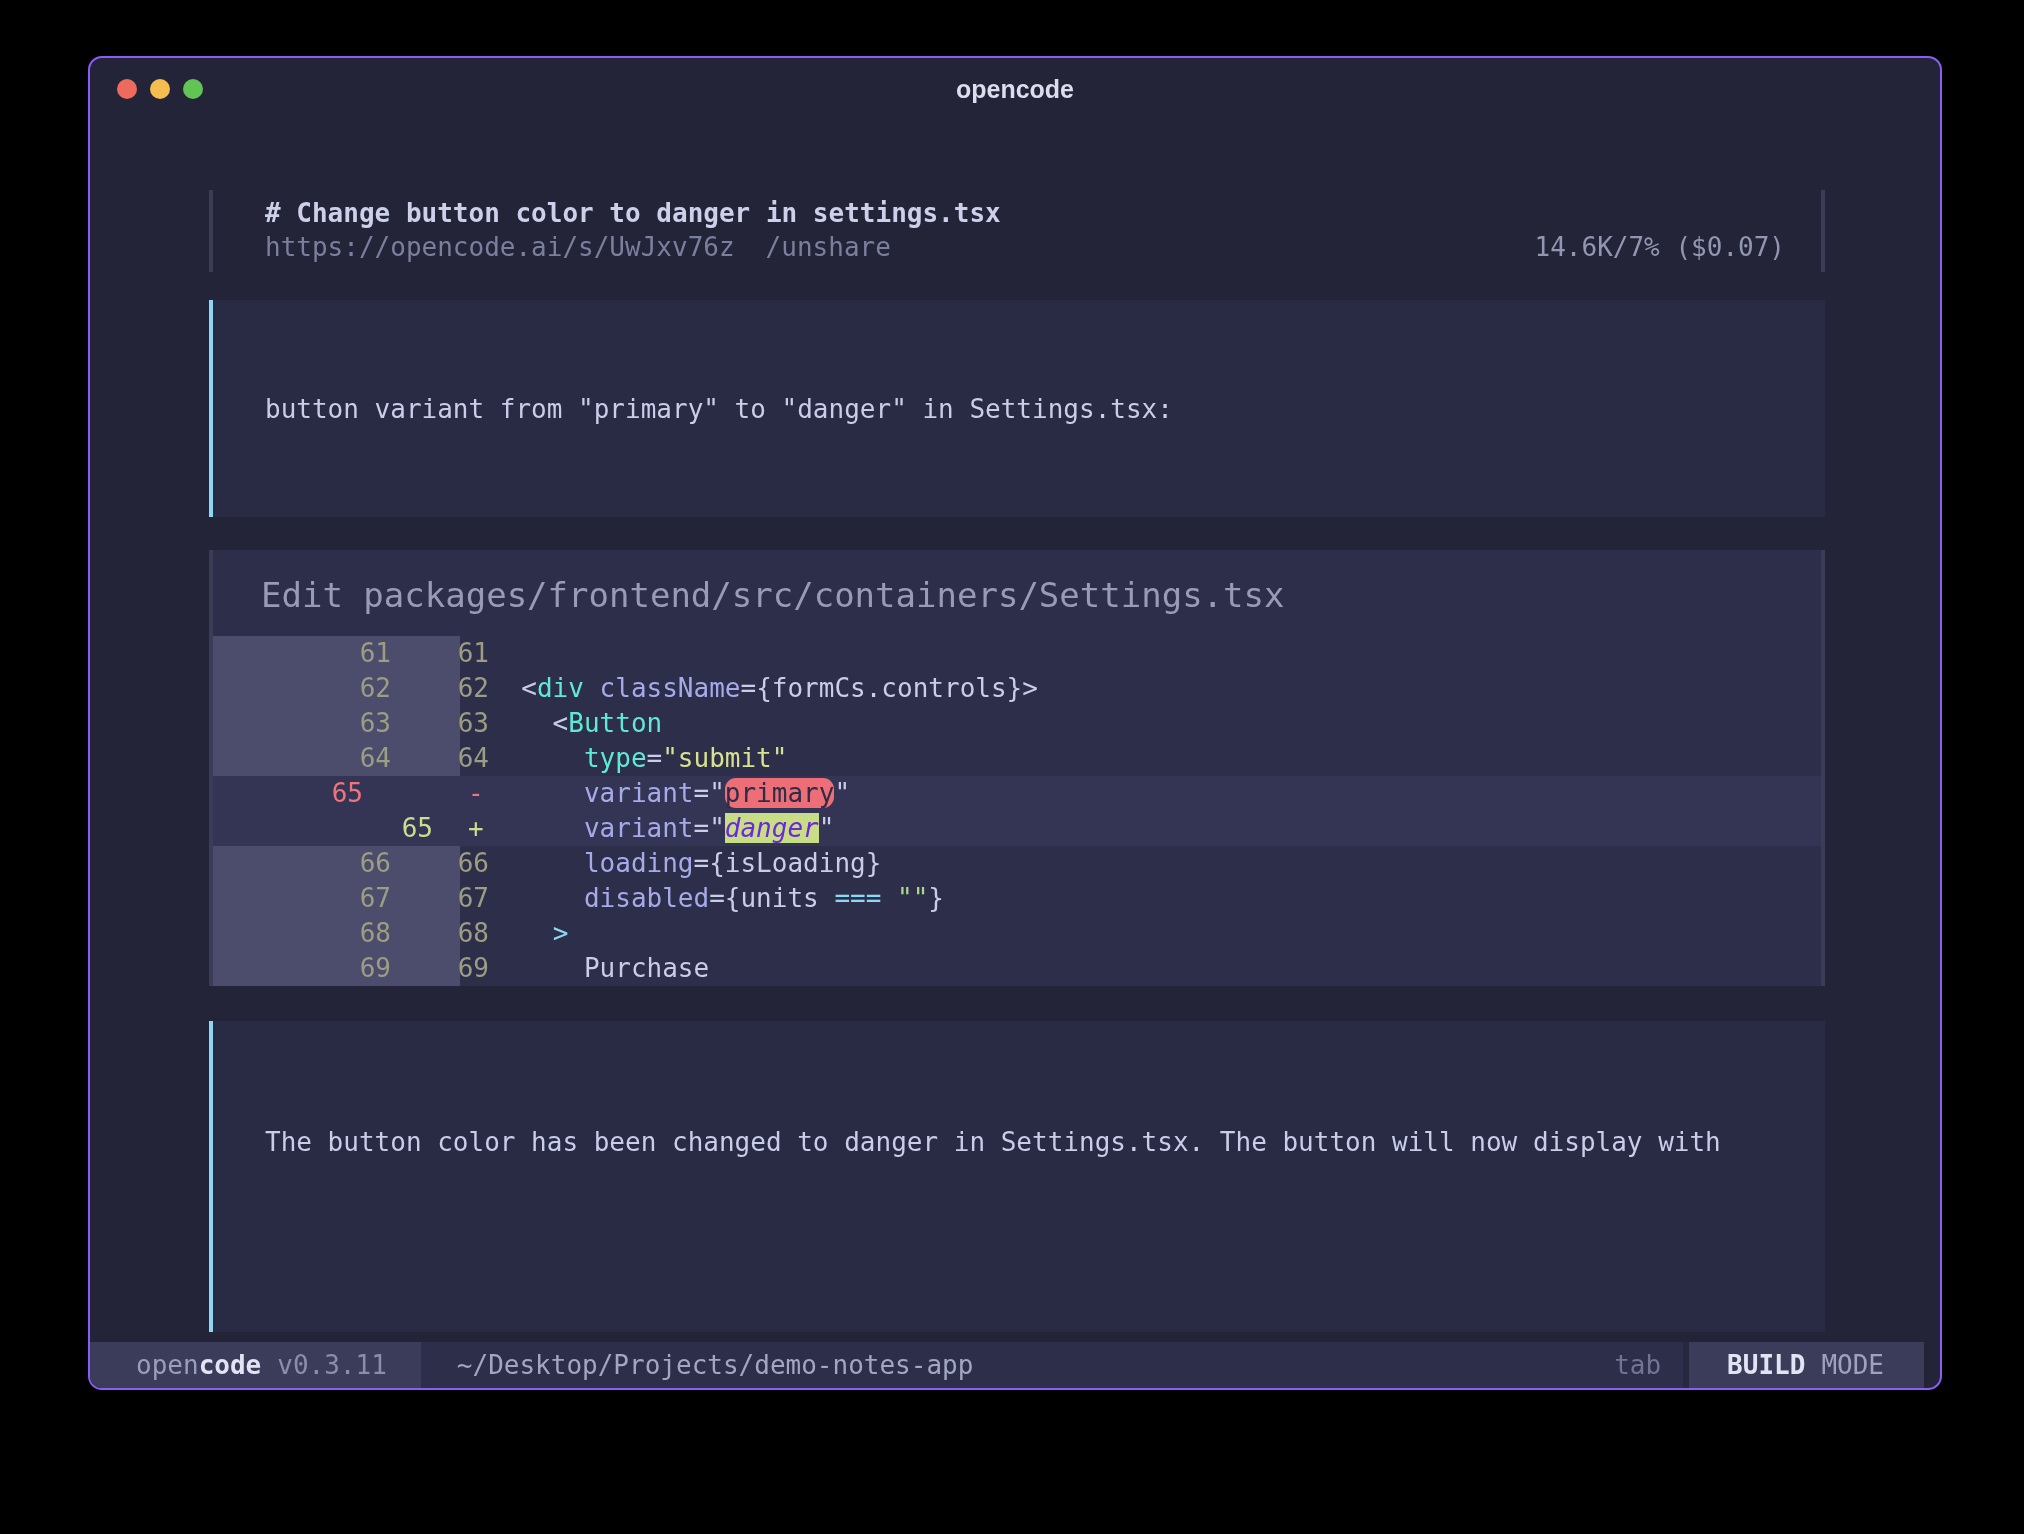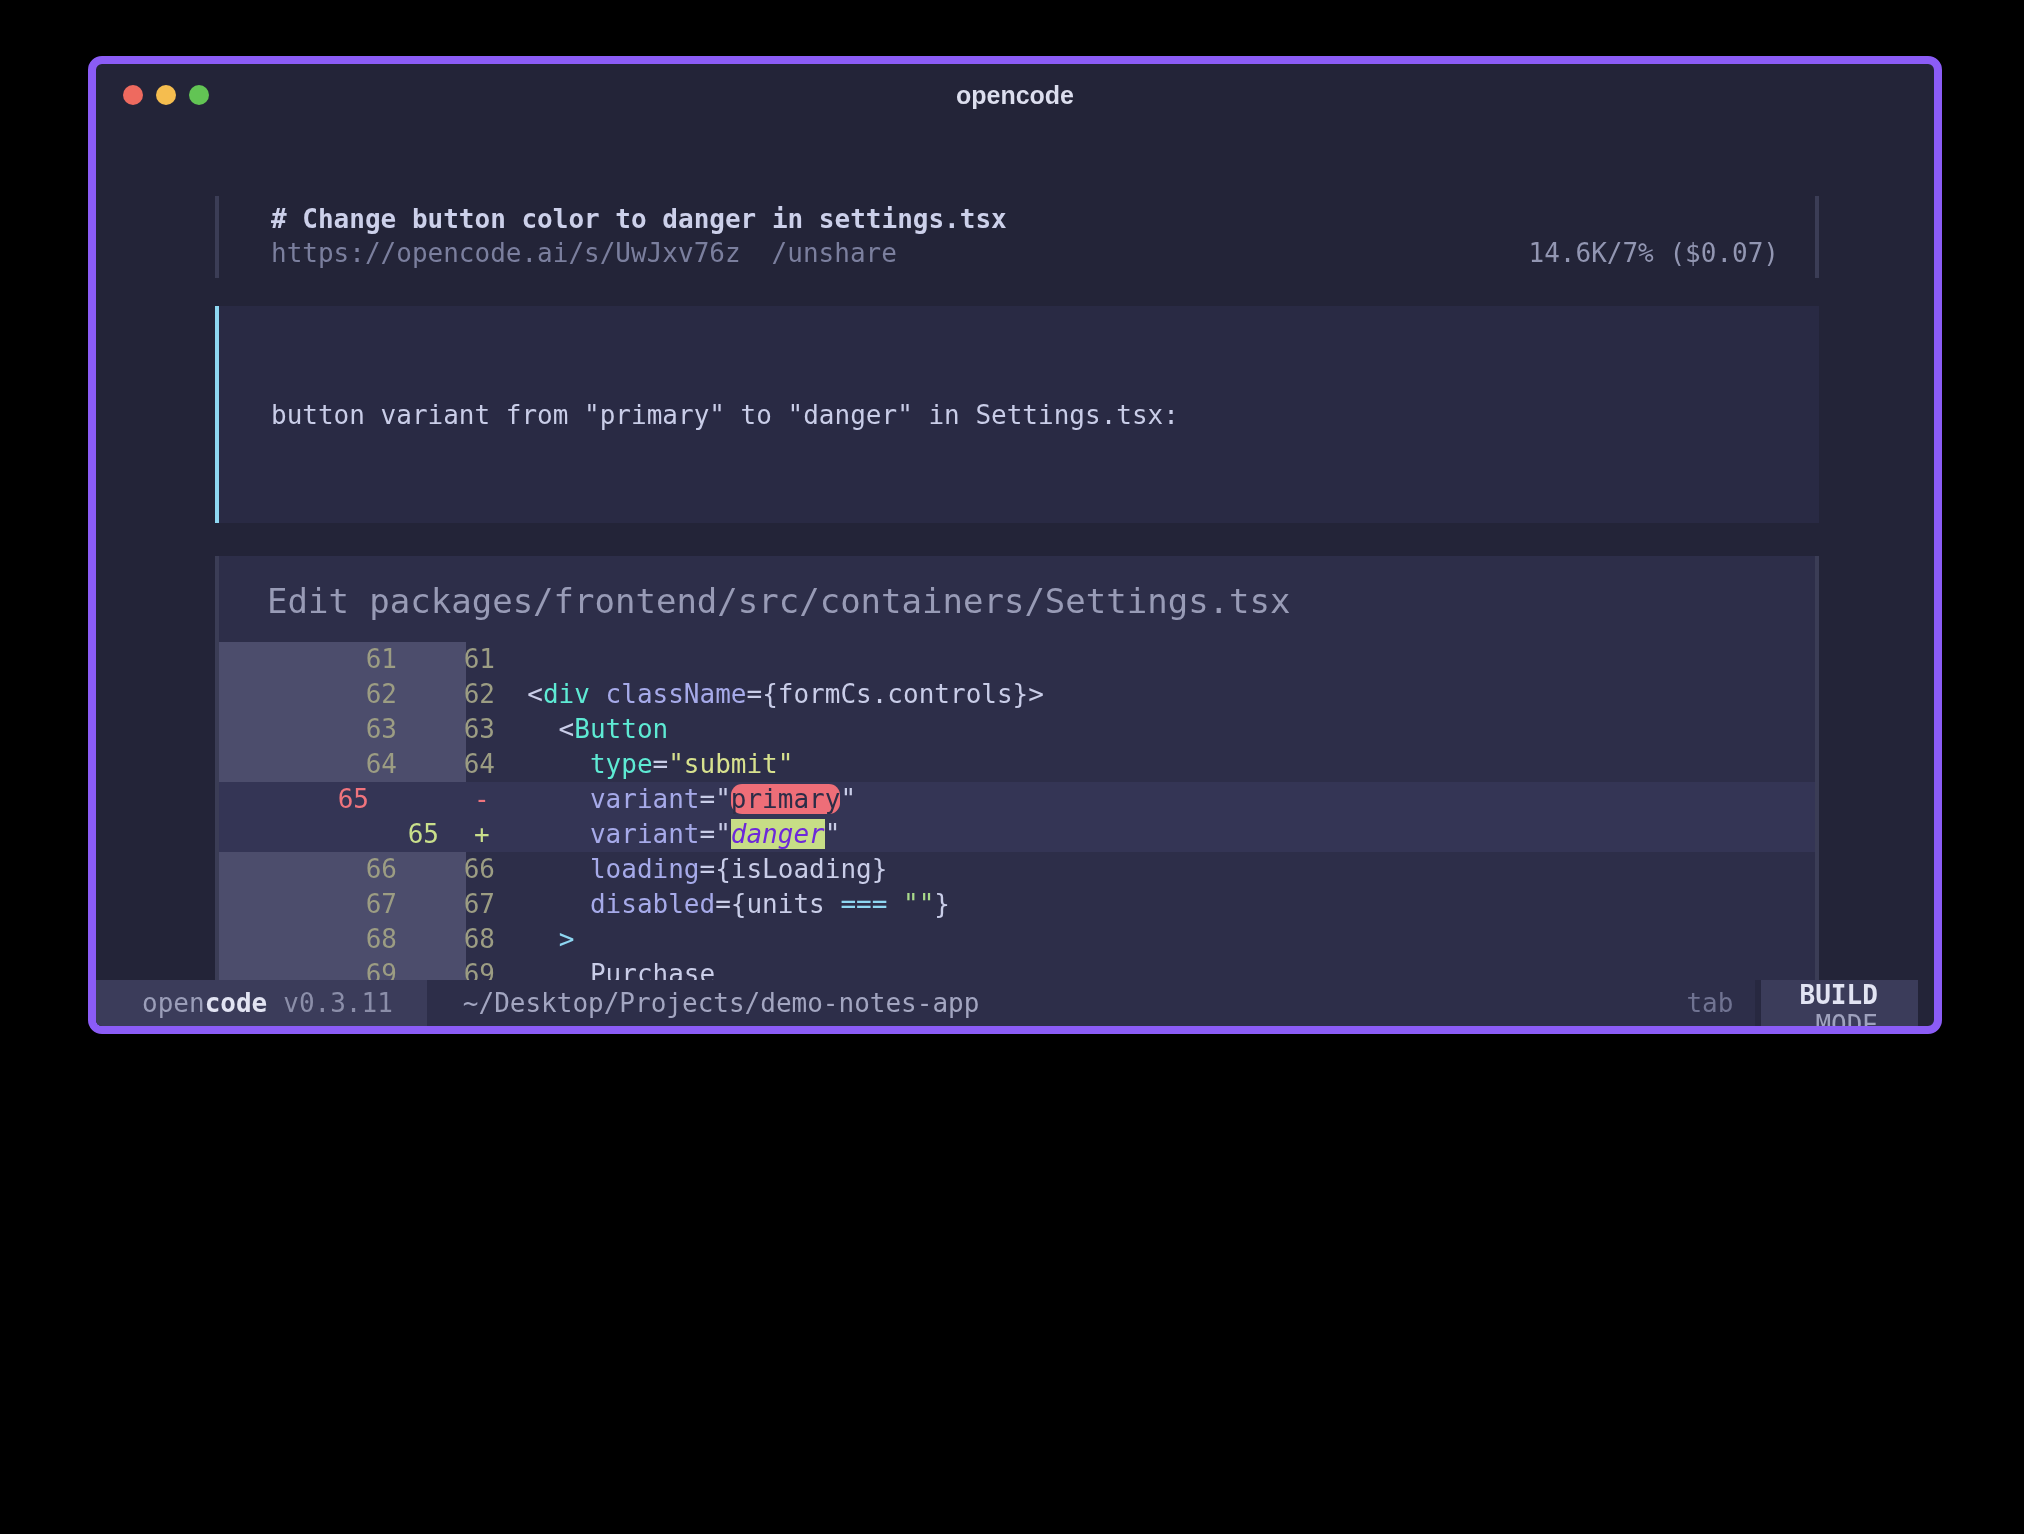--- a/index.html
+++ b/index.html
@@ -1,22 +1,22 @@
 <!DOCTYPE html>
 <html><head>
 <meta charset="utf-8">
 <style>
   html,body{margin:0;padding:0;}
   body{
     width:2024px;height:1534px;background:#000;position:relative;
     font-family:"DejaVu Sans Mono","Liberation Mono",monospace;
   }
   .window{
-    position:absolute;left:88px;top:56px;width:1854px;height:978px;
-    background:#232438;border:8px solid #8b5cf6;border-radius:14px;
+    position:absolute;left:88px;top:56px;width:1854px;height:1334px;
+    background:#232438;border:2px solid #8b5cf6;border-radius:14px;
     overflow:hidden;box-sizing:border-box;
   }
   
   .titlebar{height:62px;position:relative;display:flex;align-items:center;justify-content:center;}
   .lights{position:absolute;left:27px;top:21px;display:flex;gap:13px;}
   .light{width:20px;height:20px;border-radius:50%;}
   .light.red{background:#ee6a5f;}
   .light.yellow{background:#f5bd4f;}
   .light.green{background:#62c454;}
   .wtitle{font-family:"Liberation Sans",sans-serif;font-weight:bold;font-size:25px;color:#dcdeee;}
@@ -72,21 +72,21 @@
     position:absolute;left:0;right:16px;bottom:0;height:46px;background:#2d2e49;
     display:flex;align-items:center;font-size:26px;white-space:pre;
   }
   .sb-pill-left{background:#3b3c5a;height:100%;display:flex;align-items:center;padding:0 34px 0 46px;}
   .sb-open{color:#9b9eb9;}
   .sb-code{color:#e2e4f3;font-weight:bold;}
   .sb-ver{color:#8b8ea9;margin-left:16px;}
   .sb-cwd{color:#a3a6c1;margin-left:36px;}
   .sb-spacer{flex:1;}
   .sb-tab{color:#707392;margin-right:22px;}
-  .sb-pill-right{background:#3b3c5a;border-left:6px solid #272840;height:100%;display:flex;align-items:center;padding:0 40px 0 38px;flex-direction:column;}
+  .sb-pill-right{background:#3b3c5a;border-left:6px solid #272840;height:100%;display:flex;align-items:center;padding:0 40px 0 38px;}
   .sb-build{color:#e2e4f3;font-weight:bold;}
   .sb-mode{color:#9fa2bd;margin-left:16px;}
 </style>
 </head>
 <body>
 
 <div class="window">
 
   <div class="titlebar">
     <div class="lights">

